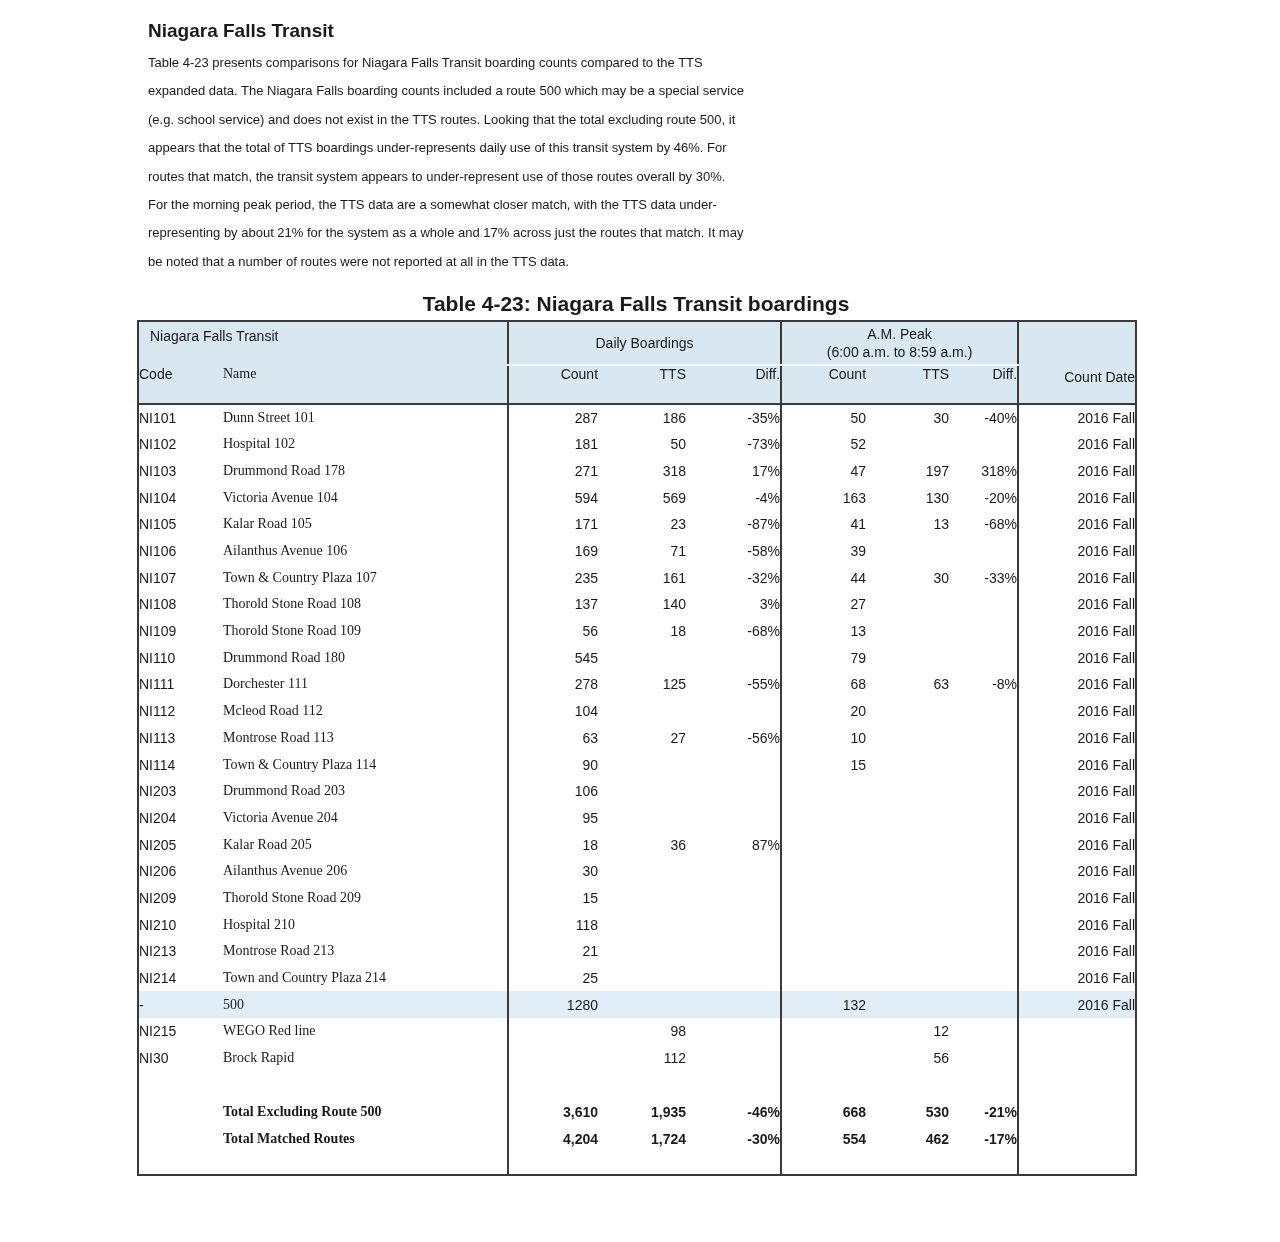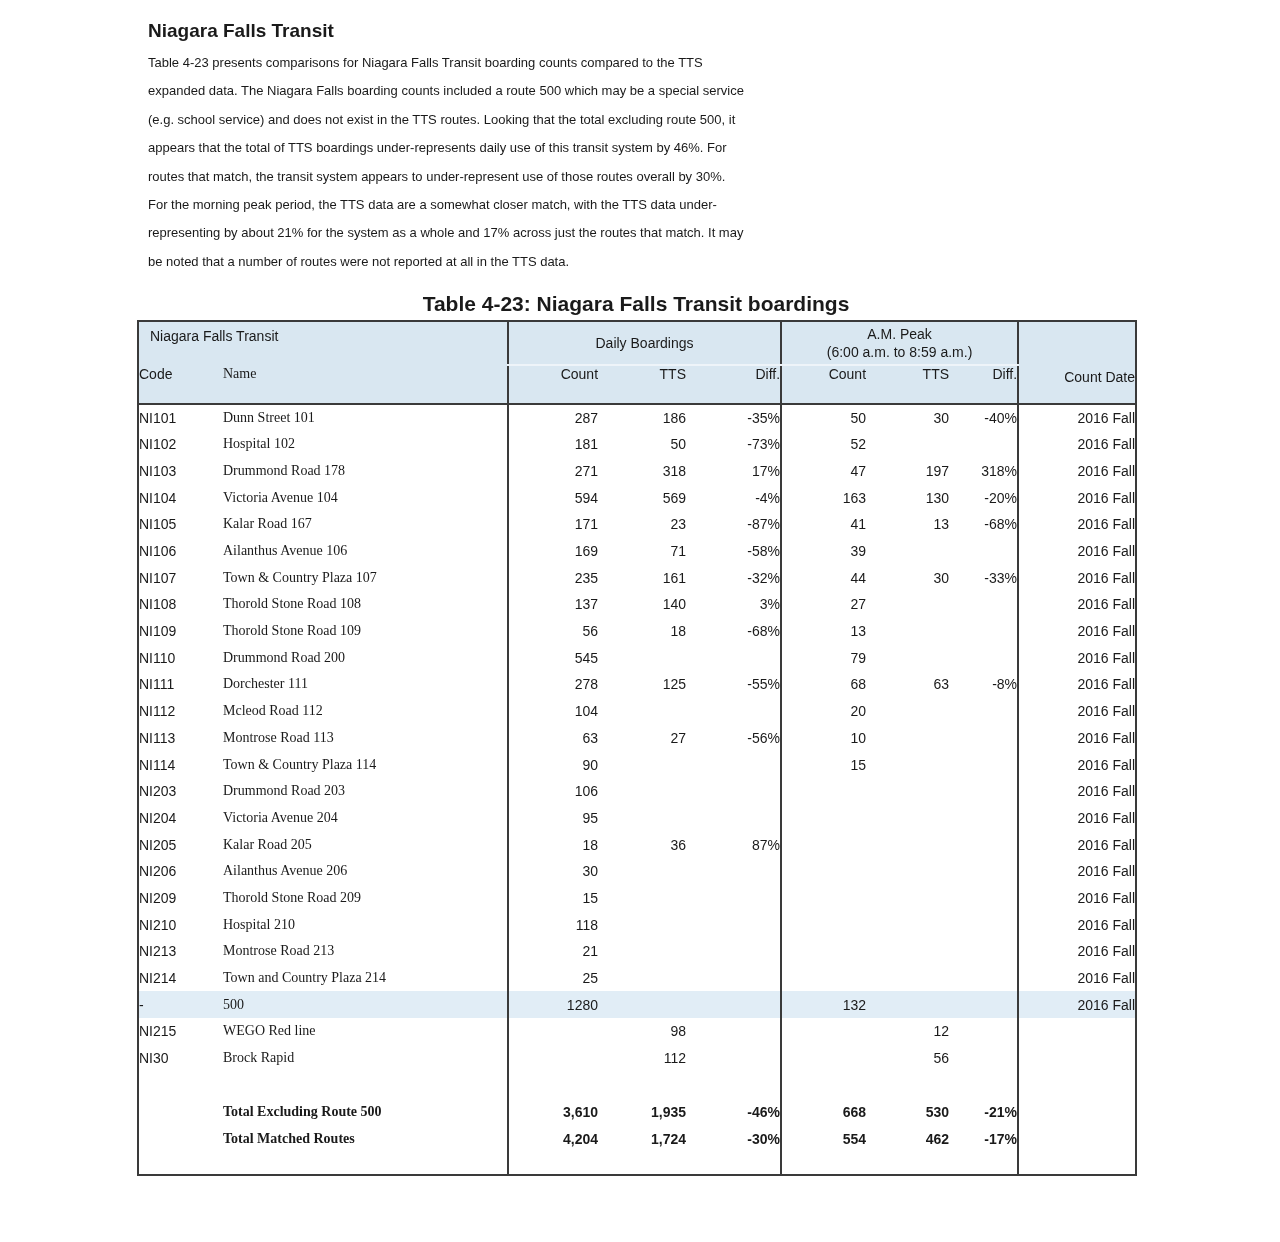--- a/index.html
+++ b/index.html
@@ -149,21 +149,21 @@
         <td class="c2 bl">594</td>
         <td class="c3">569</td>
         <td class="c4">-4%</td>
         <td class="c5 bl">163</td>
         <td class="c6">130</td>
         <td class="c7">-20%</td>
         <td class="c8 bl">2016 Fall</td>
       </tr>
       <tr>
         <td class="c0">NI105</td>
-        <td class="c1">Kalar Road 167</td>
+        <td class="c1">Kalar Road 105</td>
         <td class="c2 bl">171</td>
         <td class="c3">23</td>
         <td class="c4">-87%</td>
         <td class="c5 bl">41</td>
         <td class="c6">13</td>
         <td class="c7">-68%</td>
         <td class="c8 bl">2016 Fall</td>
       </tr>
       <tr>
         <td class="c0">NI106</td>
@@ -204,21 +204,21 @@
         <td class="c2 bl">56</td>
         <td class="c3">18</td>
         <td class="c4">-68%</td>
         <td class="c5 bl">13</td>
         <td class="c6"></td>
         <td class="c7"></td>
         <td class="c8 bl">2016 Fall</td>
       </tr>
       <tr>
         <td class="c0">NI110</td>
-        <td class="c1">Drummond Road 200</td>
+        <td class="c1">Drummond Road 180</td>
         <td class="c2 bl">545</td>
         <td class="c3"></td>
         <td class="c4"></td>
         <td class="c5 bl">79</td>
         <td class="c6"></td>
         <td class="c7"></td>
         <td class="c8 bl">2016 Fall</td>
       </tr>
       <tr>
         <td class="c0">NI111</td>

